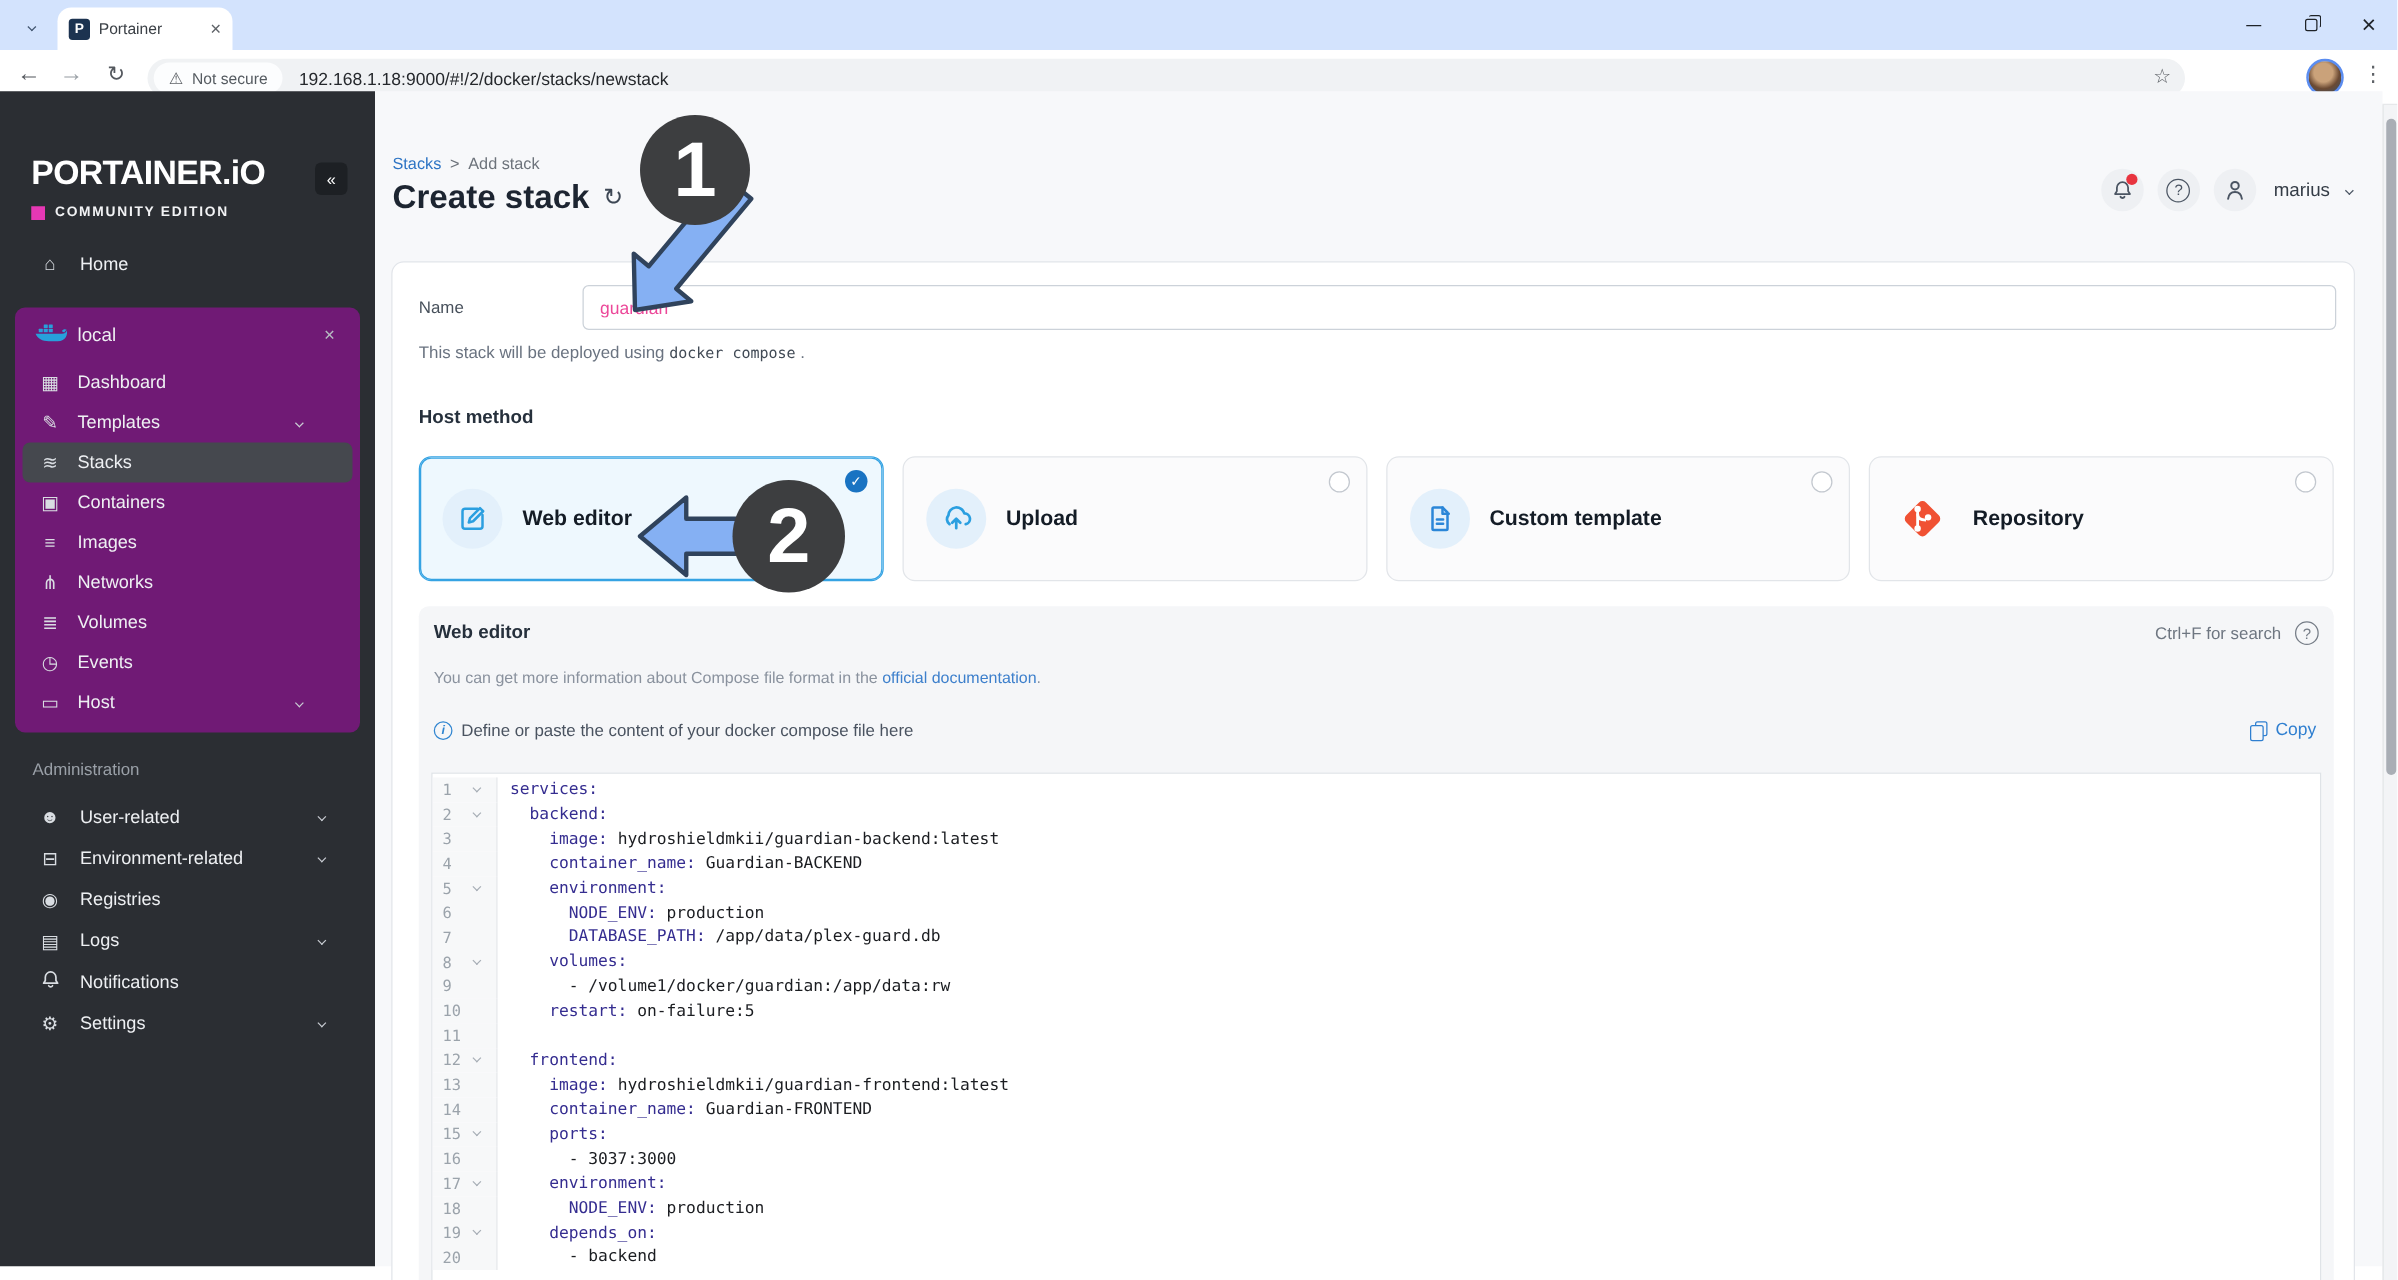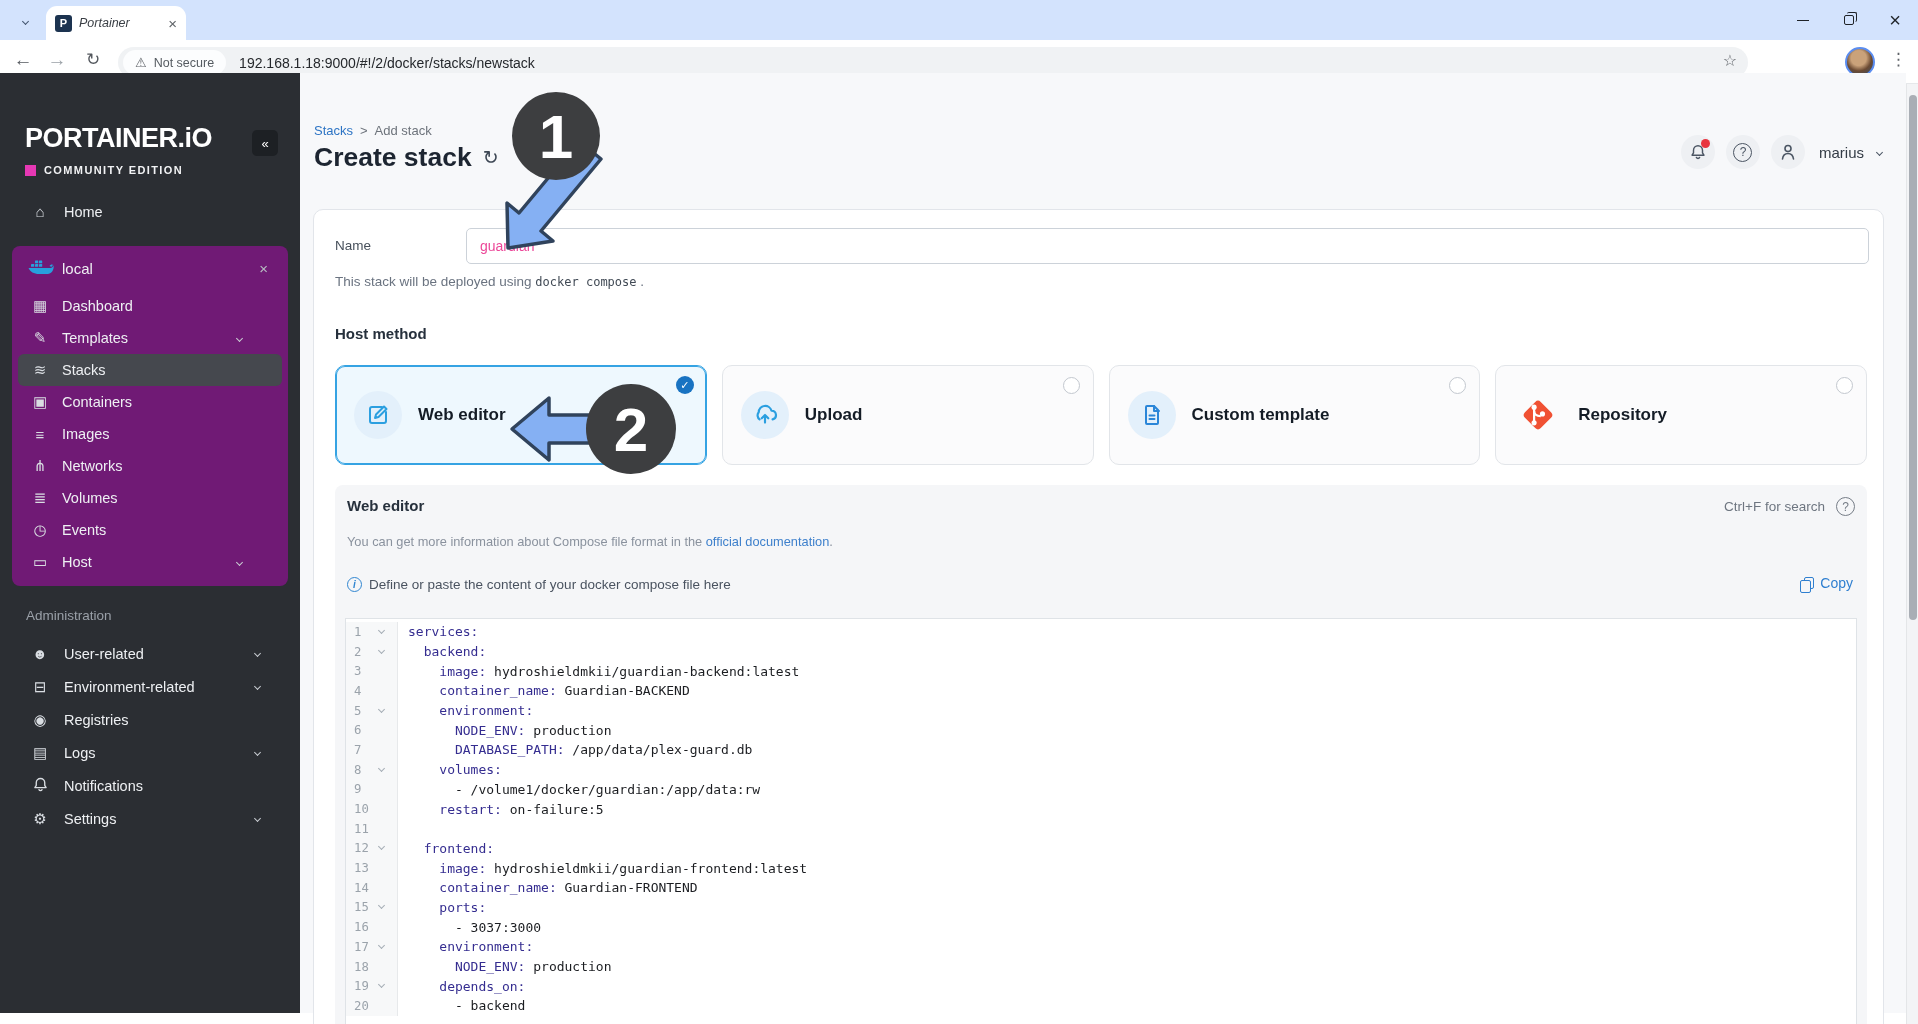--- a/index.html
+++ b/index.html
@@ -5,21 +5,21 @@
   * { box-sizing: border-box; margin: 0; padding: 0; }
   html,body { width:1918px; height:1024px; overflow:hidden; font-family:"Liberation Sans",sans-serif; background:#fff; position:relative; }
 
   
   .titlebar { position:absolute; top:0; left:0; width:1918px; height:40px; background:#d3e3fd; }
   .tsearch { position:absolute; left:12px; top:10px; width:26px; height:22px; border-radius:8px; display:flex; align-items:center; justify-content:center; color:#41546e; }
   .chev { display:inline-block; width:7px; height:7px; border-right:1.7px solid currentColor; border-bottom:1.7px solid currentColor; transform:rotate(45deg); }
   .chev.sm { width:5px; height:5px; }
   .btab { position:absolute; left:46px; top:6px; width:140px; height:34px; background:#fff; border-radius:11px 11px 0 0; display:flex; align-items:center; padding:0 9px; }
   .favicon { flex:none; width:17px; height:17px; background:#1c3350; color:#fff; border-radius:3px; font-size:11px; font-weight:bold; display:flex; align-items:center; justify-content:center; }
-  .btab-title { flex:1; font-size:12.5px; color:#3a3f45; margin:0 7px; white-space:nowrap; overflow:hidden;font-style:italic; }
+  .btab-title { flex:1; font-size:12.5px; color:#3a3f45; margin:0 7px; white-space:nowrap; overflow:hidden; }
   .btab-close { color:#5f6368; font-size:15px; line-height:1; cursor:default; }
   .win { position:absolute; top:0; height:40px; width:46px; display:flex; align-items:center; justify-content:center; color:#1f2328; }
   .win-min { right:92px; } .win-rst { right:46px; } .win-cls { right:0; font-size:20px; font-weight:300; }
   .min-glyph { width:12px; border-top:1.6px solid #1f2328; display:inline-block; }
   .rst-glyph { width:10px; height:10px; border:1.3px solid #1f2328; border-radius:2px; position:relative; display:inline-block; }
   .rst-glyph::before { content:""; position:absolute; top:-4px; left:2px; width:9px; height:9px; border-top:1.3px solid #1f2328; border-right:1.3px solid #1f2328; border-radius:2px; }
 
   .toolbar { position:absolute; top:40px; left:0; width:1918px; height:44px; background:#fff; border-bottom:1px solid #e6e8ea; }
   .tb-ico { position:absolute; top:9px; font-size:19px; color:#54585e; width:26px; text-align:center; }
   .omnibox { position:absolute; left:118px; top:7px; width:1630px; height:31px; background:#f0f2f4; border-radius:16px; display:flex; align-items:center; }

